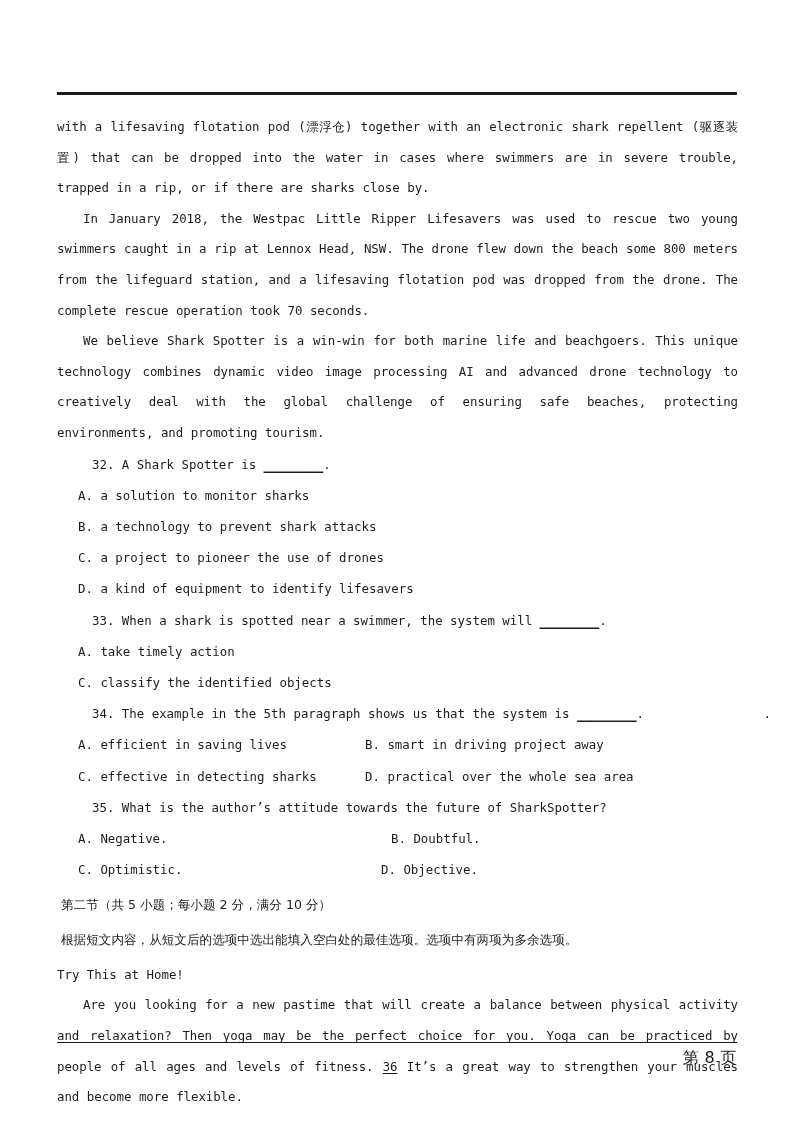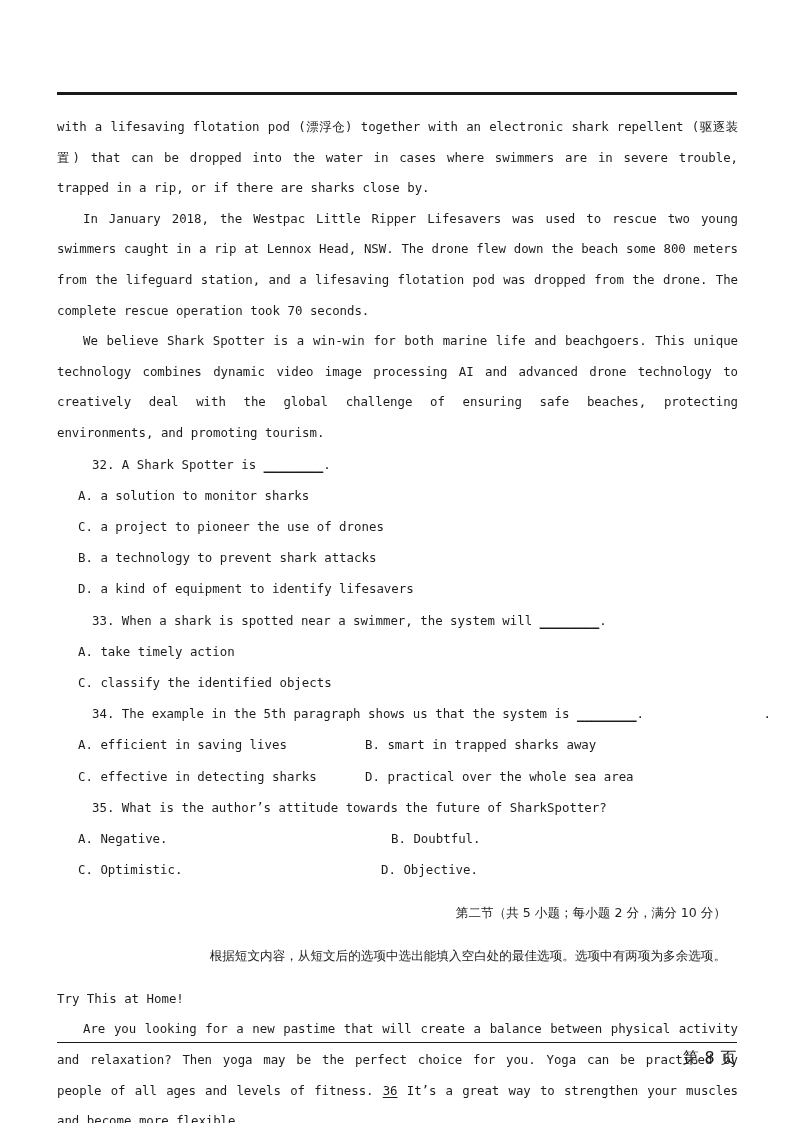--- a/index.html
+++ b/index.html
@@ -106,22 +106,21 @@
     text-decoration-thickness: 1px;
     text-underline-offset: 3px;
   }
 
   
   .sec-head {
     font-family: "DejaVu Sans", "Liberation Sans", sans-serif;
     font-size: 12.6px;
     line-height: 31px;
     color: #1c1c1c;
-    margin: 12px;
-    text-align: right;
+    margin: 4px;
   }
 
   .essay-title {
     font-family: "DejaVu Sans Mono", "Liberation Mono", monospace;
     font-size: 12.4px;
     line-height: 31px;
     text-align: left;
     color: #1c1c1c;
     margin: 0;
   }
@@ -143,34 +142,34 @@
 
     <p class="para">with a lifesaving flotation pod (漂浮仓) together with an electronic shark repellent (驱逐装置) that can be dropped into the water in cases where swimmers are in severe trouble, trapped in a rip, or if there are sharks close by.</p>
 
     <p class="para indent">In January 2018, the Westpac Little Ripper Lifesavers was used to rescue two young swimmers caught in a rip at Lennox Head, NSW. The drone flew down the beach some 800 meters from the lifeguard station, and a lifesaving flotation pod was dropped from the drone. The complete rescue operation took 70 seconds.</p>
 
     <p class="para indent">We believe Shark Spotter is a win-win for both marine life and beachgoers. This unique technology combines dynamic video image processing AI and advanced drone technology to creatively deal with the global challenge of ensuring safe beaches, protecting environments, and promoting tourism.</p>
 
     <div class="qblock">
       <div class="qline"><span>32.</span> <span>A Shark Spotter is </span><span class="blank">________</span><span>.</span></div>
       <div class="optline"><span>A.</span> <span>a solution to monitor sharks</span></div>
+      <div class="optline"><span>B.</span> <span>a technology to prevent shark attacks</span></div>
       <div class="optline"><span>C.</span> <span>a project to pioneer the use of drones</span></div>
-      <div class="optline"><span>B.</span> <span>a technology to prevent shark attacks</span></div>
       <div class="optline"><span>D.</span> <span>a kind of equipment to identify lifesavers</span></div>
     </div>
 
     <div class="qblock">
       <div class="qline"><span>33.</span> <span>When a shark is spotted near a swimmer, the system will </span><span class="blank">________</span><span>.</span></div>
       <div class="optline"><span class="opt-a"><span>A.</span> <span>take timely action</span></span></div>
       <div class="optline"><span class="opt-c"><span>C.</span> <span>classify the identified objects</span></span></div>
     </div>
 
     <div class="qblock">
       <div class="qline"><span>34.</span> <span>The example in the 5th paragraph shows us that the system is </span><span class="blank">________</span><span>.                .</span></div>
-      <div class="optline"><span class="opt-a"><span>A.</span> <span>efficient in saving lives</span></span><span class="opt-col2" style="left:308px;"><span>B.</span> <span>smart in trapped sharks away</span></span></div>
+      <div class="optline"><span class="opt-a"><span>A.</span> <span>efficient in saving lives</span></span><span class="opt-col2" style="left:308px;"><span>B.</span> <span>smart in driving project away</span></span></div>
       <div class="optline"><span class="opt-c"><span>C.</span> <span>effective in detecting sharks</span></span><span class="opt-col2" style="left:308px;"><span>D.</span> <span>practical over the whole sea area</span></span></div>
     </div>
 
     <div class="qblock">
       <div class="qline"><span>35.</span> <span>What is the author’s attitude towards the future of SharkSpotter?</span></div>
       <div class="optline"><span class="opt-a"><span>A.</span> <span>Negative.</span></span><span class="opt-col2" style="left:334px;"><span>B.</span> <span>Doubtful.</span></span></div>
       <div class="optline"><span class="opt-c"><span>C.</span> <span>Optimistic.</span></span><span class="opt-col2" style="left:324px;"><span>D.</span> <span>Objective.</span></span></div>
     </div>
 
     <p class="sec-head">第二节（共 5 小题；每小题 2 分，满分 10 分）</p>

